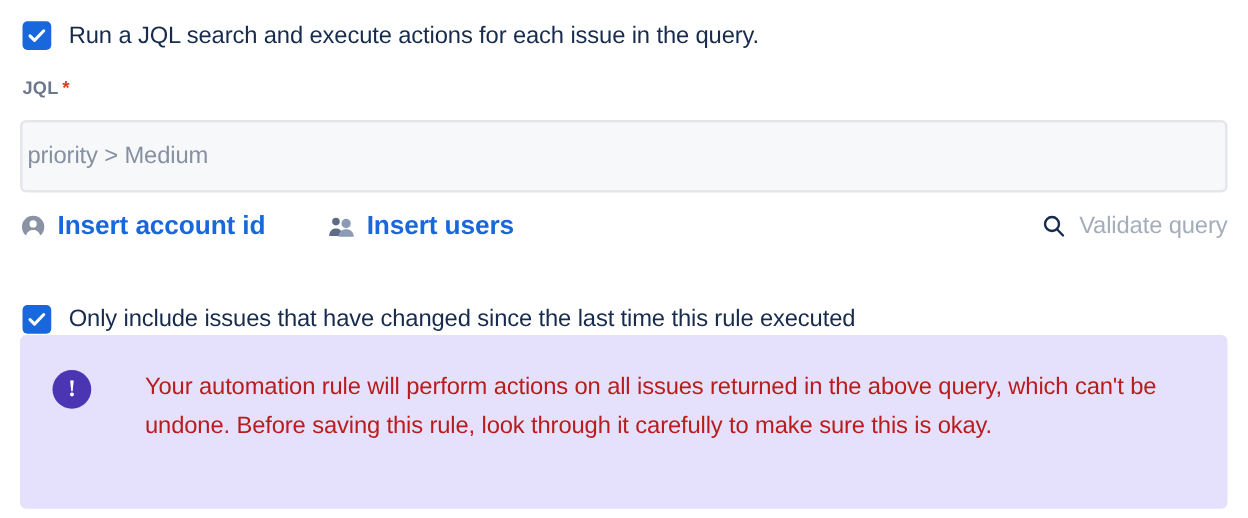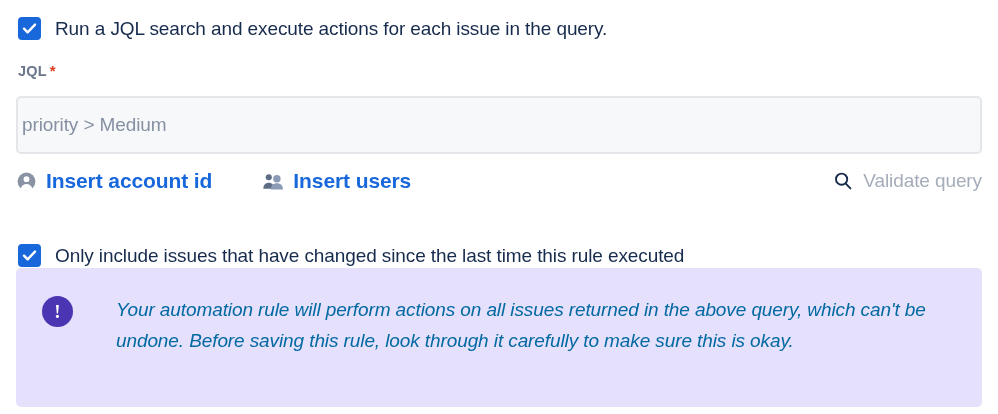--- a/index.html
+++ b/index.html
@@ -178,24 +178,23 @@
     color: #FFFFFF;
     font-size: 19px;
     font-weight: bold;
     line-height: 1;
     font-family: "Liberation Serif", serif;
   }
   .banner-text {
     margin-left: 43px;
     font-size: 19px;
     line-height: 31px;
-    color: #0369a1;
+    color: #b91c1c;
     letter-spacing: -0.1px;
     max-width: 845px;
-    font-style: italic;
   }
 </style>
 </head>
 <body>
 
 <div class="page">
 
   <div class="check-row row-run">
     <div class="checkbox">
       <svg width="17" height="17" viewBox="0 0 17 17">

